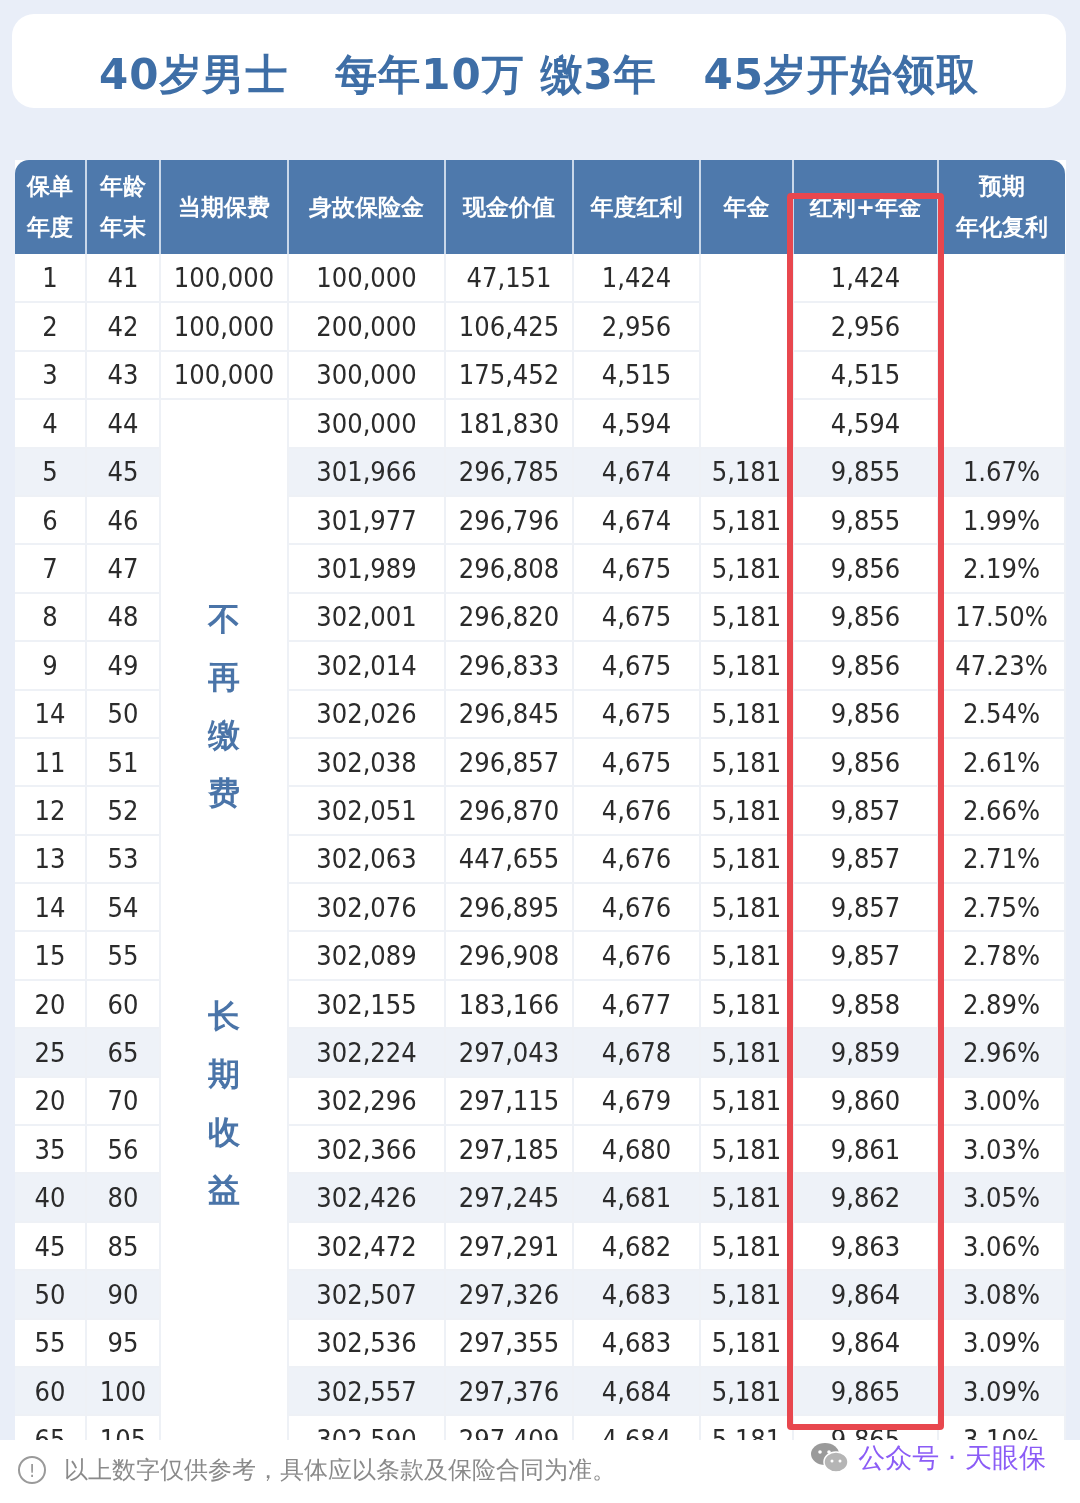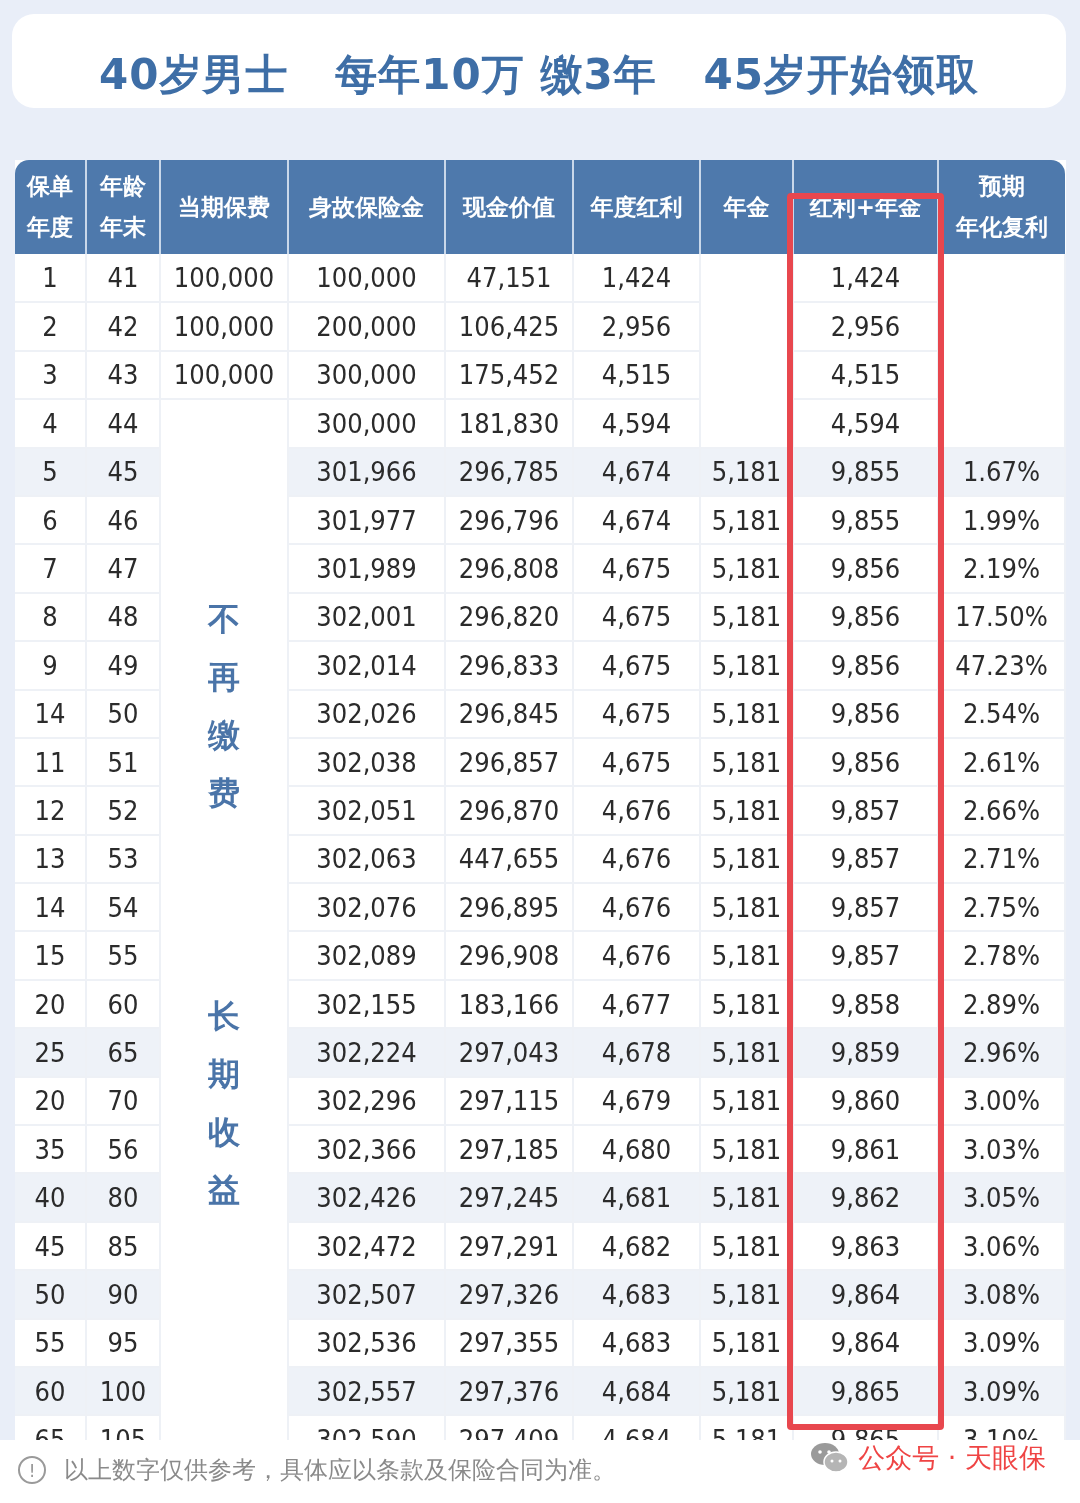--- a/index.html
+++ b/index.html
@@ -62,21 +62,21 @@
     position: absolute; left: 18px; top: 14px; display: flex; align-items: center;
     color: #8a8a8a; font-size: 24px;
   }
   .info-icon {
     width: 28px; height: 28px; border: 2px solid #9a9a9a; border-radius: 50%;
     display: inline-flex; align-items: center; justify-content: center;
     font-size: 18px; color: #9a9a9a; margin-right: 18px;
   }
   .watermark {
     position: absolute; right: 34px; top: 0px; display: flex; align-items: center;
-    color: #ef4444; font-size: 27px;
+    color: #8b5cf6; font-size: 27px;
   }
   .wechat-icon { width: 40px; height: 34px; margin-right: 8px; }
 </style>
 </head>
 <body>
 
 <div class="title-card">
   <h1>40岁男士   每年10万 缴3年   45岁开始领取</h1>
 </div>
 

